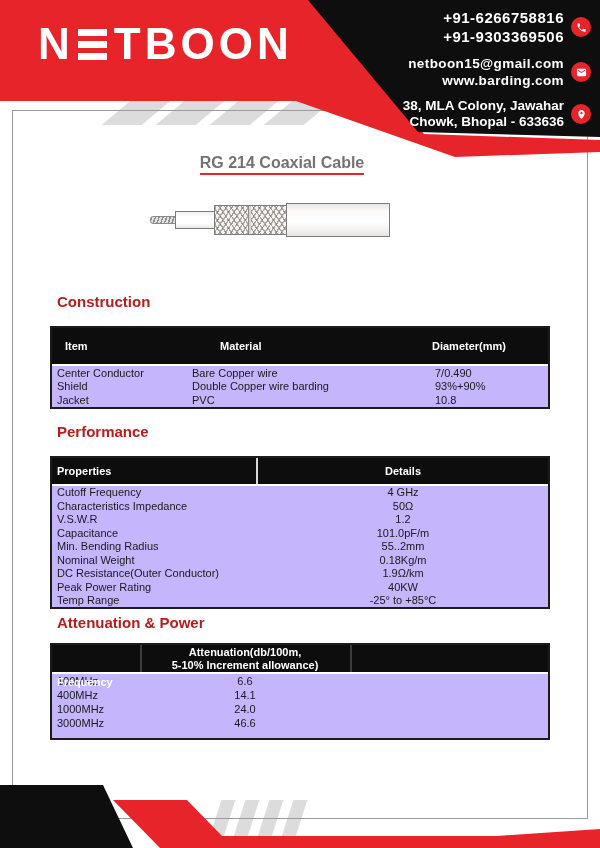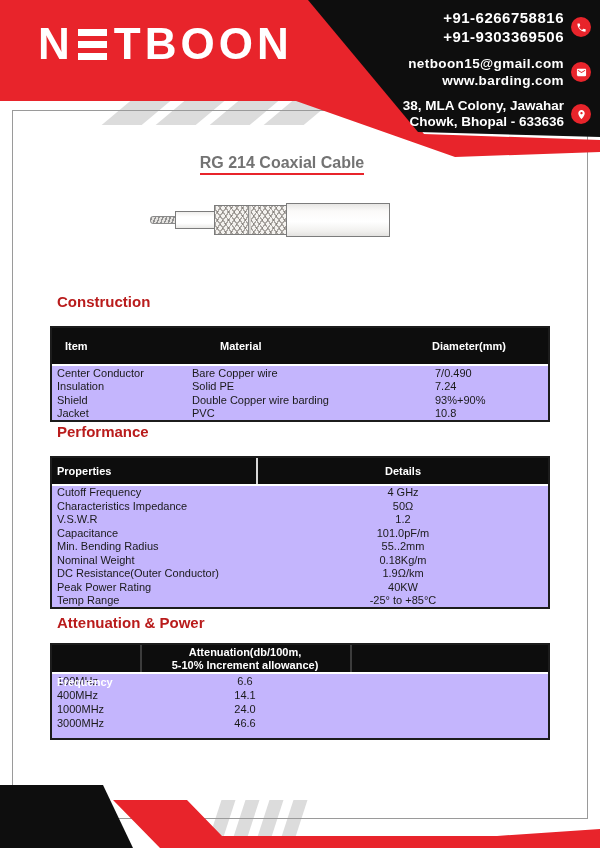--- a/index.html
+++ b/index.html
@@ -203,25 +203,20 @@
       <div class="hc">Diameter(mm)</div>
     </div>
     <div class="tsep"></div>
     <div>
         <div class="trow">
           <div class="tc">Center Conductor</div>
           <div class="tc">Bare Copper wire</div>
           <div class="tc">7/0.490</div>
         </div>
         <div class="trow">
-          <div class="tc">Insulation</div>
-          <div class="tc">Solid PE</div>
-          <div class="tc">7.24</div>
-        </div>
-        <div class="trow">
           <div class="tc">Shield</div>
           <div class="tc">Double Copper wire barding</div>
           <div class="tc">93%+90%</div>
         </div>
         <div class="trow">
           <div class="tc">Jacket</div>
           <div class="tc">PVC</div>
           <div class="tc">10.8</div>
         </div>
       </div>

